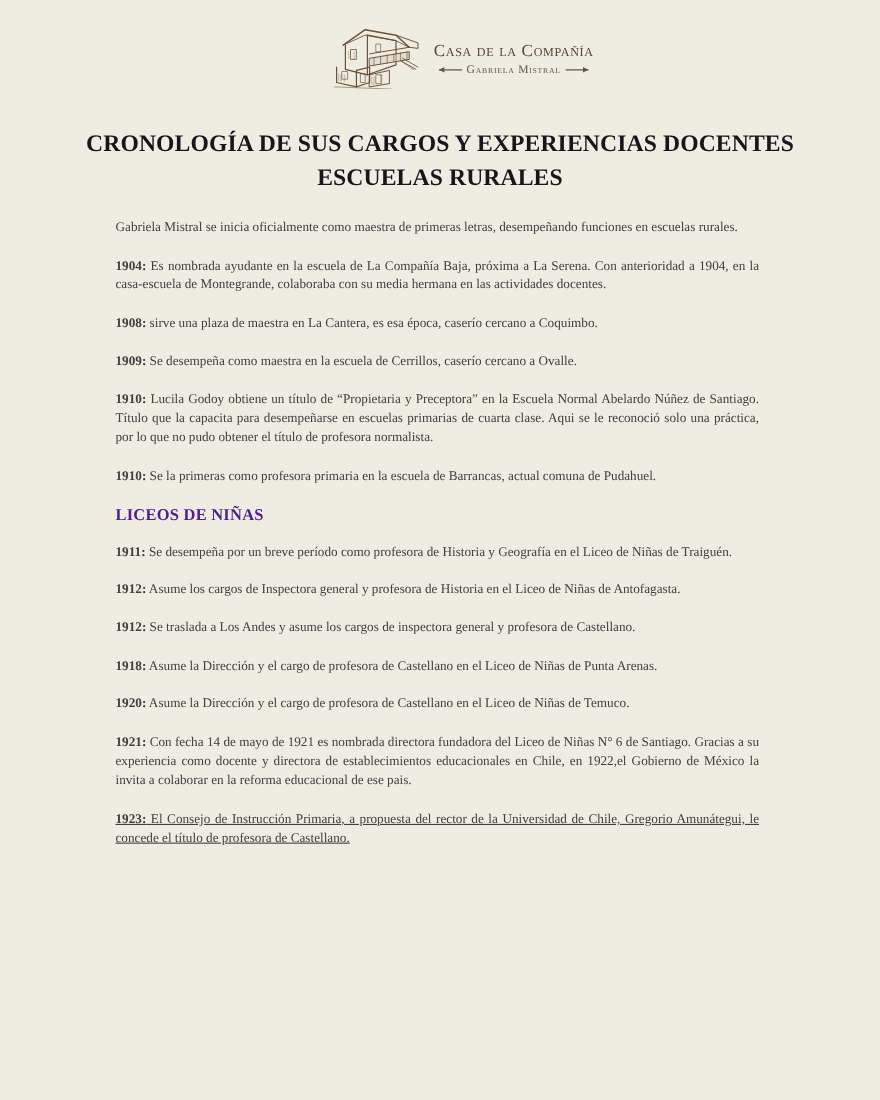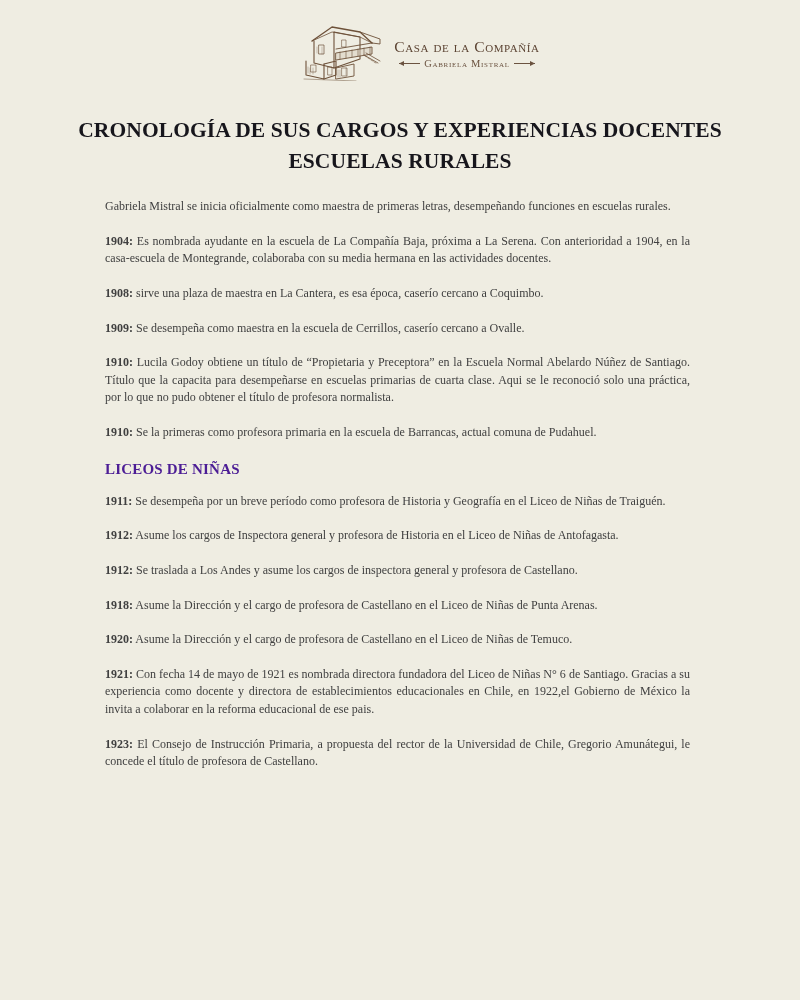--- a/index.html
+++ b/index.html
@@ -104,20 +104,21 @@
   p.para {
     margin: 0 0 17px 0;
     font-size: 12px;
     line-height: 1.47;
     text-align: justify;
     text-justify: inter-word;
     color: #404040;
   }
   p.para:last-child {
     margin-bottom: 16px;
+    text-decoration: underline;
   }
   .year {
     font-weight: bold;
   }
   h2.section-head {
     margin: 0 0 15px 0;
     padding-top: 2px;
     font-size: 15px;
     font-weight: bold;
     letter-spacing: 0.2px;

